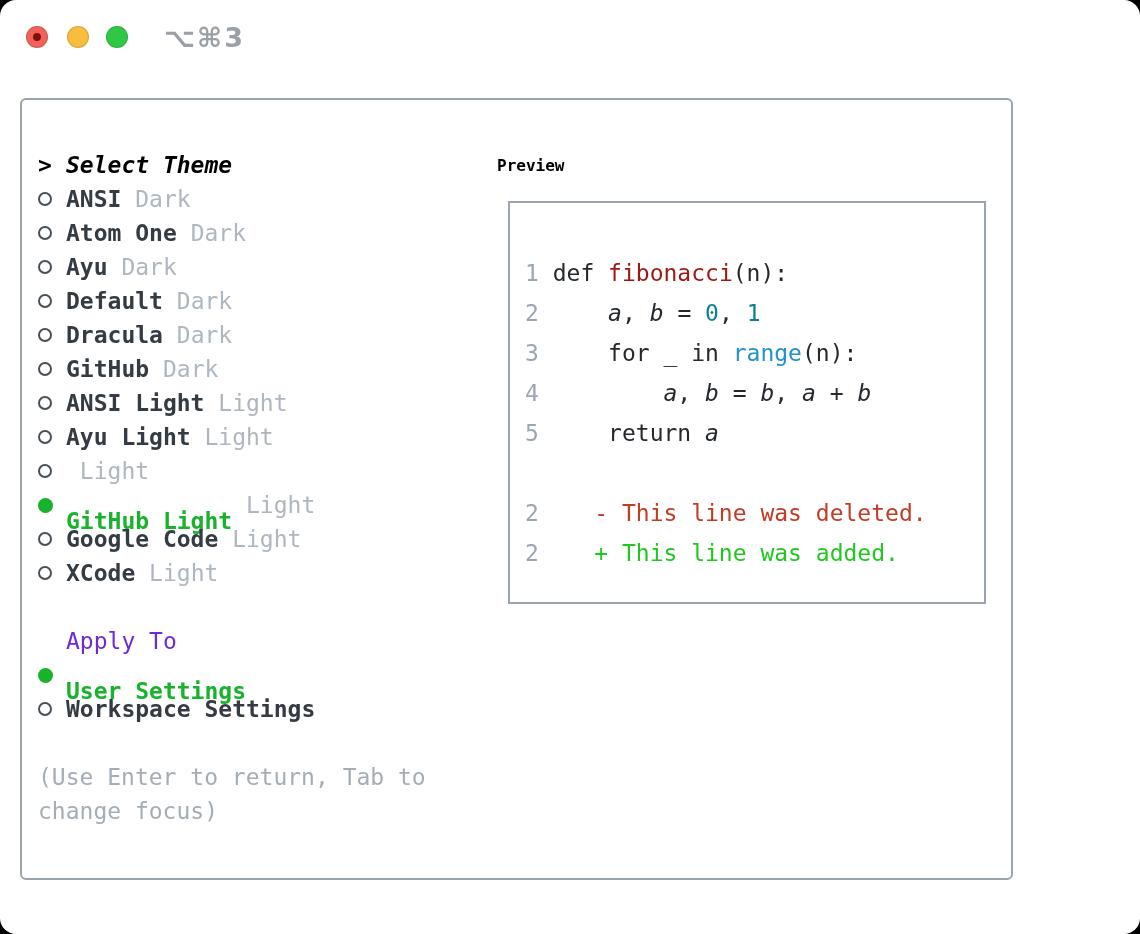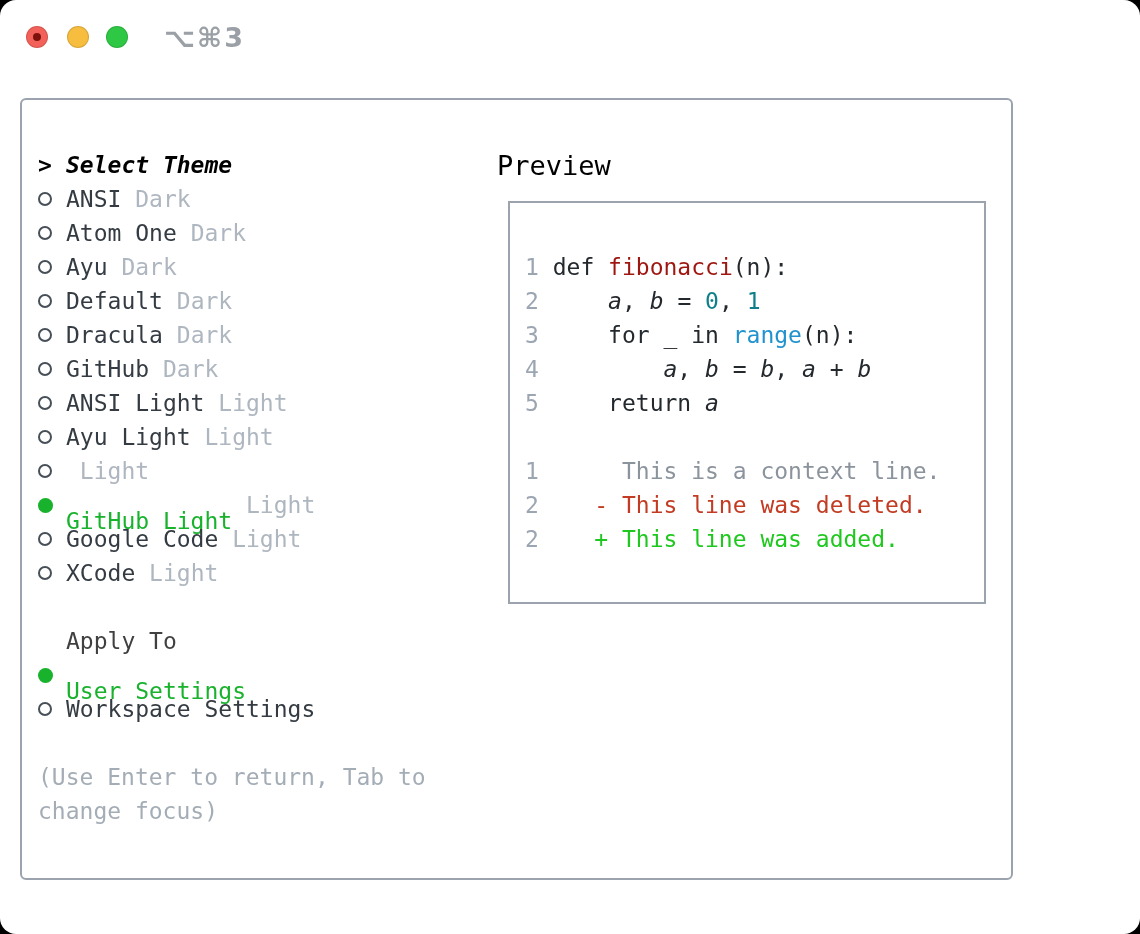--- a/index.html
+++ b/index.html
@@ -24,34 +24,34 @@
   .tui-box{position:absolute;left:20px;top:98px;width:993px;height:782px;box-sizing:border-box;
     border:2px solid var(--border-gray);border-radius:6px;background:#fff;}
 
   
   .left-pane{position:absolute;left:16px;top:48px;font-size:23px;color:var(--list-name);}
   .row{height:34px;display:flex;align-items:center;white-space:pre;}
   .spacer{height:34px;}
   .marker{width:28px;flex:0 0 28px;display:flex;align-items:center;}
   .arrow{font-weight:bold;color:#000;}
   .title{font-weight:bold;color:#000;font-style:italic;}
-  .apply-title{color:#404040;}
+  .apply-title{color:#6d28d9;}
   .circle{width:14px;height:14px;border-radius:50%;border:2px solid #474f58;box-sizing:border-box;}
   .circle.on{border:none;width:15px;height:15px;background:var(--selection-green);}
-  .opt-name{color:var(--list-name);}
+  .opt-name{color:var(--list-name);font-weight:bold;}
   .row.selected .opt-name{color:var(--selection-green);margin-top:32px;}
   .tag{color:var(--tag-gray);margin-left:1ch;}
   .hint{font-size:23px;line-height:34px;color:var(--hint-gray);white-space:pre;}
 
   
   .preview-title{position:absolute;left:475px;top:49px;height:34px;line-height:34px;
-    font-size:27px;font-weight:normal;color:#000;}
+    font-size:16px;font-weight:bold;color:#000;}
   .preview-box{position:absolute;left:486px;top:101px;width:478px;height:403px;box-sizing:border-box;
     border:2px solid var(--border-gray);background:#fff;padding:47px 0 0 15px;overflow:hidden;}
-  .pline{white-space:pre;height:34px;line-height:34px;font-size:23px;color:var(--text-dark);}
+  .pline{white-space:pre;height:34px;line-height:34px;font-size:23px;color:var(--text-dark);margin-top:6px;}
   .lineno{color:var(--lineno-gray);}
   .tk-code{color:var(--text-dark);}
   .tk-func{color:var(--func-red);}
   .tk-var{color:var(--text-dark);font-style:italic;}
   .tk-num{color:var(--number-teal);}
   .tk-call{color:var(--call-blue);}
   .tk-ctx{color:var(--context-gray);}
   .tk-del{color:var(--deleted-red);text-align:right;}
   .tk-add{color:var(--added-green);}
 </style>
@@ -108,20 +108,19 @@
     <div class="preview-title">Preview</div>
 
     <div class="preview-box">
       <div id="preview-lines">
           <div class="pline"><span class="lineno">1</span><span class="tk-code"> def </span><span class="tk-func">fibonacci</span><span class="tk-code">(n):</span></div>
           <div class="pline"><span class="lineno">2</span><span class="tk-code">     </span><span class="tk-var">a</span><span class="tk-code">, </span><span class="tk-var">b</span><span class="tk-code"> = </span><span class="tk-num">0</span><span class="tk-code">, </span><span class="tk-num">1</span></div>
           <div class="pline"><span class="lineno">3</span><span class="tk-code">     for _ in </span><span class="tk-call">range</span><span class="tk-code">(n):</span></div>
           <div class="pline"><span class="lineno">4</span><span class="tk-code">         </span><span class="tk-var">a</span><span class="tk-code">, </span><span class="tk-var">b</span><span class="tk-code"> = </span><span class="tk-var">b</span><span class="tk-code">, </span><span class="tk-var">a</span><span class="tk-code"> + </span><span class="tk-var">b</span></div>
           <div class="pline"><span class="lineno">5</span><span class="tk-code">     return </span><span class="tk-var">a</span></div>
           <div class="pline"><span class="lineno"></span></div>
-          <div class="pline"><span class="lineno">1</span><span class="tk-ctx">      This is a context line.</span></div>
           <div class="pline"><span class="lineno">2</span><span class="tk-del">    - This line was deleted.</span></div>
           <div class="pline"><span class="lineno">2</span><span class="tk-add">    + This line was added.</span></div>
         </div>
     </div>
 
   </div>
 </div>
 
 </body></html>

